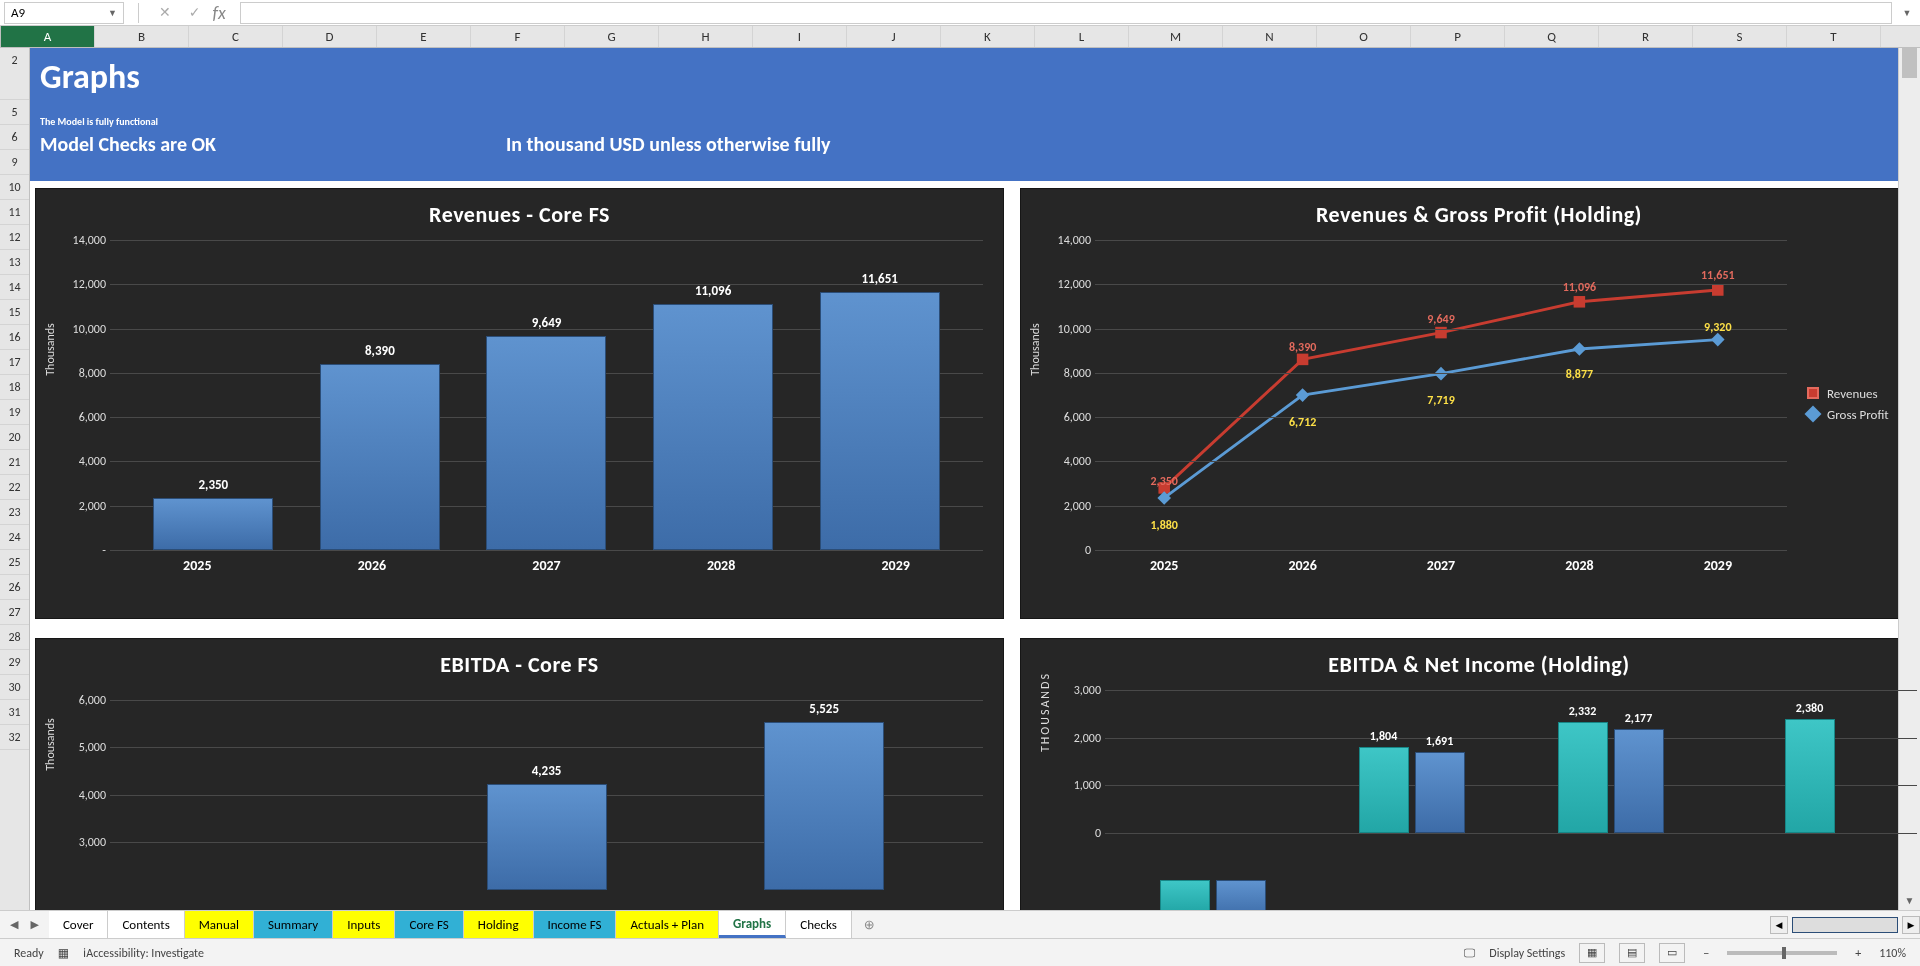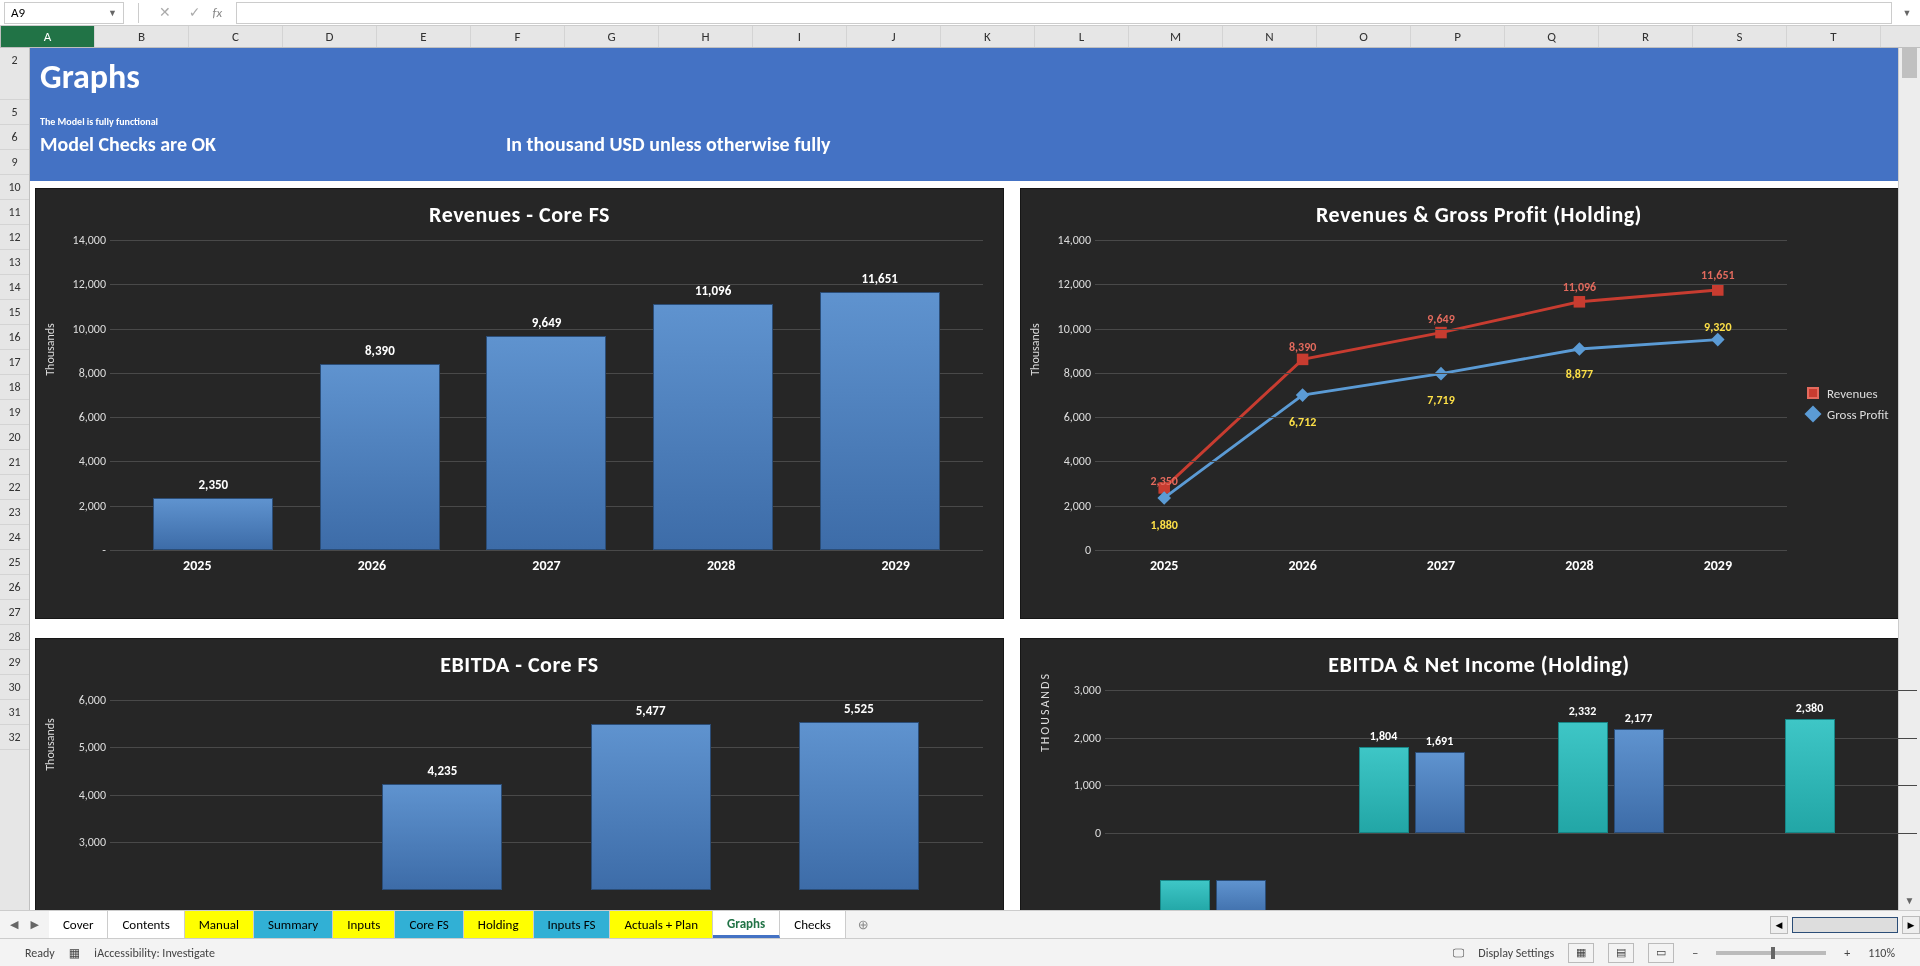--- a/index.html
+++ b/index.html
@@ -3,21 +3,21 @@
 <meta charset="utf-8">
 <style>
 *{margin:0;padding:0;box-sizing:border-box;font-family:"Segoe UI",Calibri,Arial,sans-serif;user-select:none}
 body{background:#fff;width:1920px;height:966px;overflow:hidden;font-size:12px;position:relative}
 
 
 .fbar{height:26px;background:#fff;border-bottom:1px solid #ccc;display:flex;align-items:center;gap:6px;padding:0 4px}
 .namebox{width:120px;height:22px;border:1px solid #ccc;background:#fff;display:flex;align-items:center;justify-content:space-between;padding:0 6px;font-size:13px}
 .namebox .dd{color:#666;font-size:9px}
 .fbar .sep{width:1px;height:20px;background:#ccc;margin:0 8px}
-.fbar .fx{font-style:italic;color:#888;font-size:13px;margin-right:8px}
+.fbar .fx{font-style:italic;color:#888;font-size:18px;margin-right:8px}
 .fbar .ico{color:#aaa;font-size:14px;padding:0 6px}
 .fbar .formula-input{flex:1;height:22px;border:1px solid #ccc;background:#fff}
 .fbar .expand{width:18px;display:flex;align-items:center;justify-content:center;color:#666;font-size:9px}
 
 
 .colhead{height:22px;background:#e6e6e6;display:flex;border-bottom:1px solid #bfbfbf}
 .selcorner{width:30px;border-right:1px solid #bfbfbf;background:#e6e6e6}
 .ch{width:94px;text-align:center;line-height:22px;font-size:13px;color:#333;border-right:1px solid #d4d4d4;font-family:Calibri,Arial}
 .ch.sel{background:#217346;color:#fff}
 
@@ -90,21 +90,21 @@
 .tabs .sheet{height:100%;padding:0 14px;display:flex;align-items:center;border-right:1px solid #ccc;background:#fff;cursor:pointer}
 .tabs .sheet.y{background:#ffff00}
 .tabs .sheet.c{background:#31b0d5;color:#000}
 .tabs .sheet.active{background:#fff;border-bottom:3px solid #4472c4;font-weight:600;color:#217346}
 .tabs .plus{padding:0 12px;color:#888}
 .tabs .scr{margin-left:auto;display:flex;align-items:center;gap:0}
 .tabs .scr .bar{width:106px;height:16px;background:#ddd;margin:0 4px}
 .tabs .scr .bt{width:18px;height:18px;border:1px solid #bbb;display:flex;align-items:center;justify-content:center;font-size:9px;background:#eee}
 
 
-.status{position:absolute;left:0;right:0;bottom:0;height:28px;background:#f3f3f3;border-top:1px solid #ccc;display:flex;align-items:center;padding:0 25px;font-size:12px;color:#444}
+.status{position:absolute;left:0;right:0;bottom:0;height:28px;background:#f3f3f3;border-top:1px solid #ccc;display:flex;align-items:center;padding:0 14px;font-size:12px;color:#444}
 .status .right{margin-left:auto;display:flex;align-items:center;gap:14px}
 .status .vbtn{width:26px;height:20px;border:1px solid #bbb;display:flex;align-items:center;justify-content:center;font-size:11px}
 .status .slider{width:110px;height:4px;background:#bbb;position:relative}
 .status .slider .th{position:absolute;top:-4px;left:55px;width:4px;height:12px;background:#666}
 .status .pm{width:14px;text-align:center}
 </style>
 </head>
 <body>
 
 <div class="fbar">
@@ -321,24 +321,20 @@
           <div class="ytick" style="top: 57.1429px;">5,000</div>
           <div class="grid-h" style="top: 9.52381px;"></div>
           <div class="ytick" style="top: 9.52381px;">6,000</div>
           <div class="bars">
             <div class="bcol"></div>
             <div class="bcol">
               <div class="dlbl" style="margin-bottom: -20px;">4,235</div>
               <div class="bar" style="height: 106.429px;"></div>
             </div>
             <div class="bcol">
-              <div class="dlbl" style="margin-bottom: -20px;">5,477</div>
-              <div class="bar" style="height: 165.571px;"></div>
-            </div>
-            <div class="bcol">
               <div class="dlbl" style="margin-bottom: -20px;">5,525</div>
               <div class="bar" style="height: 167.857px;"></div>
             </div>
           </div>
         </div>
     </div>
 
     <div class="card c4">
       <div class="gloss"></div>
       <div class="title">EBITDA &amp; Net Income (Holding)</div>
@@ -406,21 +402,21 @@
     <span>▶</span>
   </div>
   <div id="sheet-tabs" style="display:flex;height:100%">
       <div class="sheet ">Cover</div>
       <div class="sheet ">Contents</div>
       <div class="sheet y">Manual</div>
       <div class="sheet c">Summary</div>
       <div class="sheet y">Inputs</div>
       <div class="sheet c">Core FS</div>
       <div class="sheet y">Holding</div>
-      <div class="sheet c">Inputs FS</div>
+      <div class="sheet c">Income FS</div>
       <div class="sheet y">Actuals + Plan</div>
       <div class="sheet active">Graphs</div>
       <div class="sheet ">Checks</div>
     </div>
   <div class="plus">⊕</div>
   <div class="scr">
     <div class="bt">◀</div>
     <div class="bar"></div>
     <div class="bt">▶</div>
   </div>

